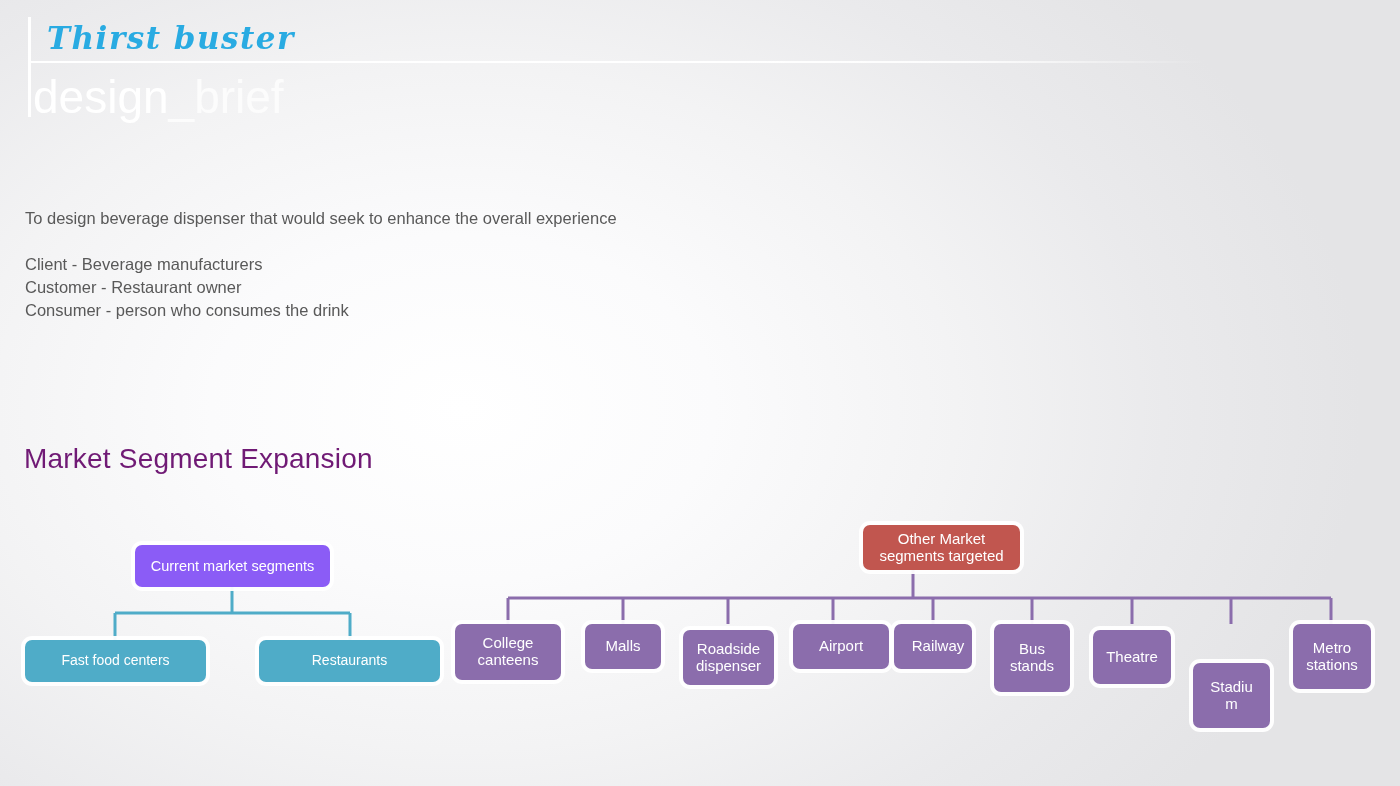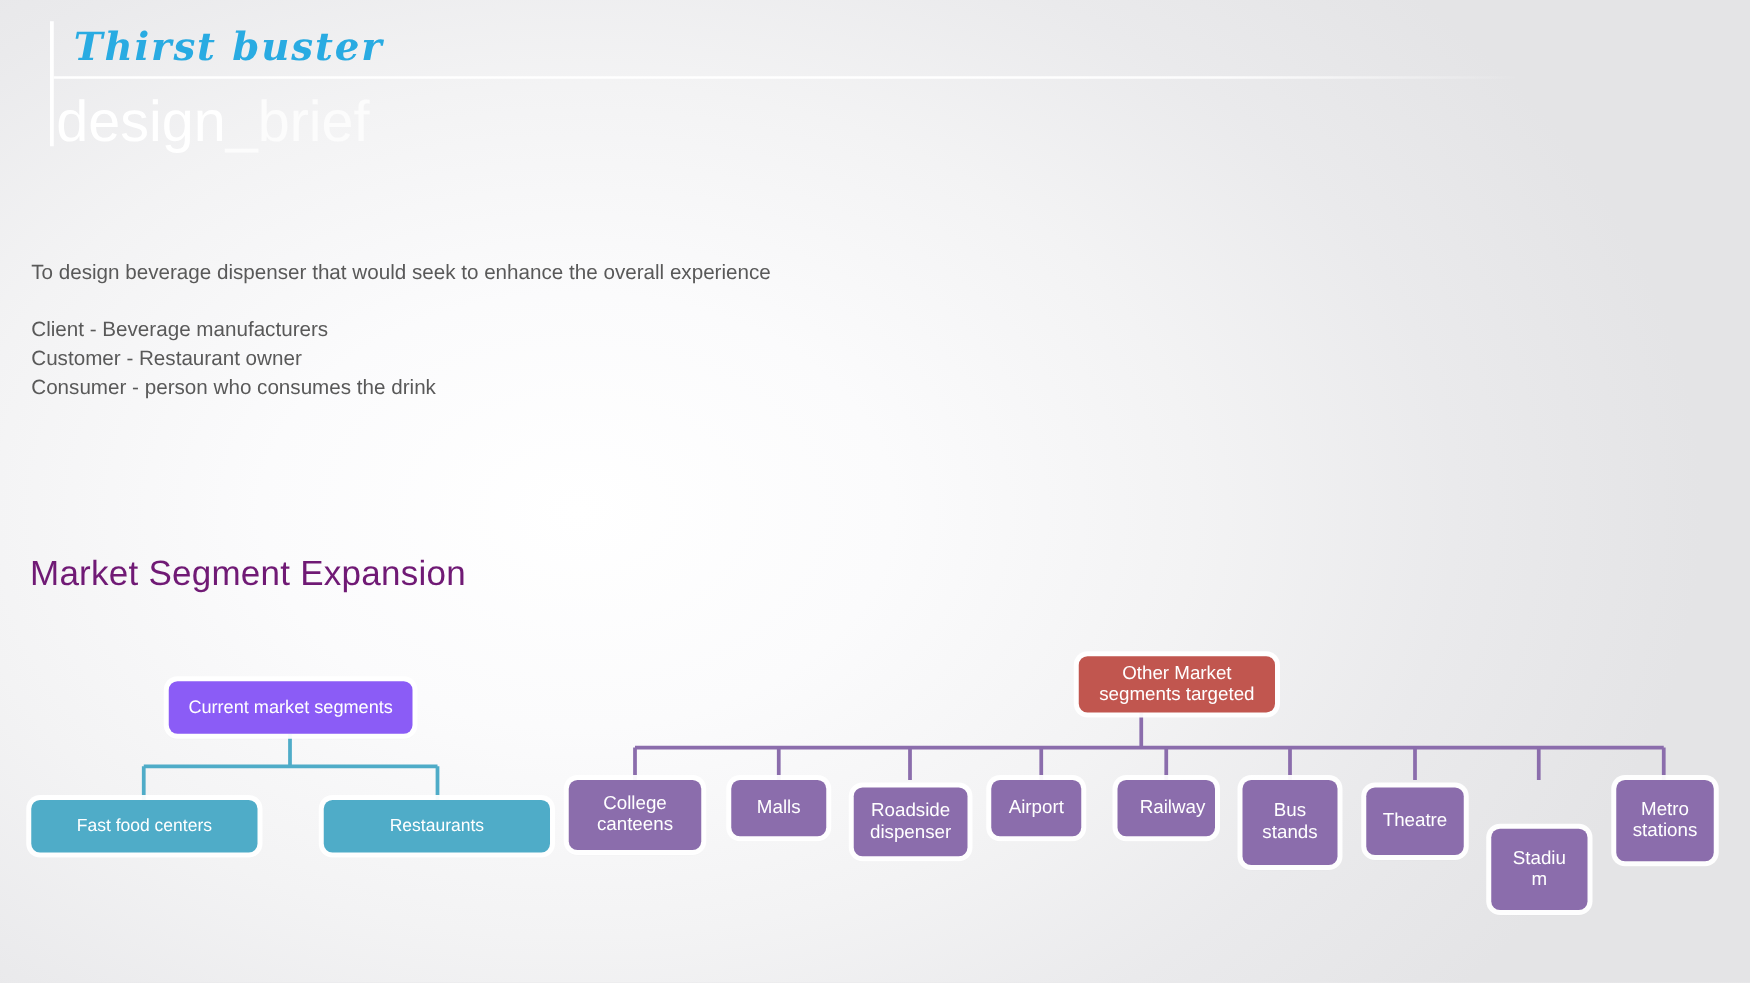--- a/index.html
+++ b/index.html
@@ -15,21 +15,21 @@
     font-family: "Liberation Sans", sans-serif;
     position: relative;
     background-color: #e9e9eb;
     background-image:
       radial-gradient(ellipse 900px 620px at 33% 52%, #ffffff 0%, #fbfbfc 28%, #f3f3f4 55%, #eaeaec 78%, #e4e4e6 100%);
   }
 
   
   .header {
     position: absolute;
-    left: 16px; top: 0;
+    left: 4px; top: 0;
     width: 1320px;
     height: 130px;
   }
 
   .header-vbar {
     position: absolute;
     left: 24px;
     top: 17px;
     width: 3px;
     height: 100px;
@@ -207,21 +207,21 @@
 
 <div class="node node-purple" style="left:585px; top:624px; width:76px; height:45px;">
   <span>Malls</span>
 </div>
 
 <div class="node node-purple" style="left:683px; top:630px; width:91px; height:55px; flex-direction:column;">
   <span>Roadside</span>
   <span>dispenser</span>
 </div>
 
-<div class="node node-purple" style="left:793px; top:624px; width:72px; height:45px;">
+<div class="node node-purple" style="left:793px; top:624px; width:96px; height:45px;">
   <span>Airport</span>
 </div>
 
 <div class="node node-purple" style="left:894px; top:624px; width:78px; height:45px;padding-left:16px;">
   <span>Railway</span>
 </div>
 
 <div class="node node-purple" style="left:994px; top:624px; width:76px; height:68px; flex-direction:column;">
   <span>Bus</span>
   <span>stands</span>

